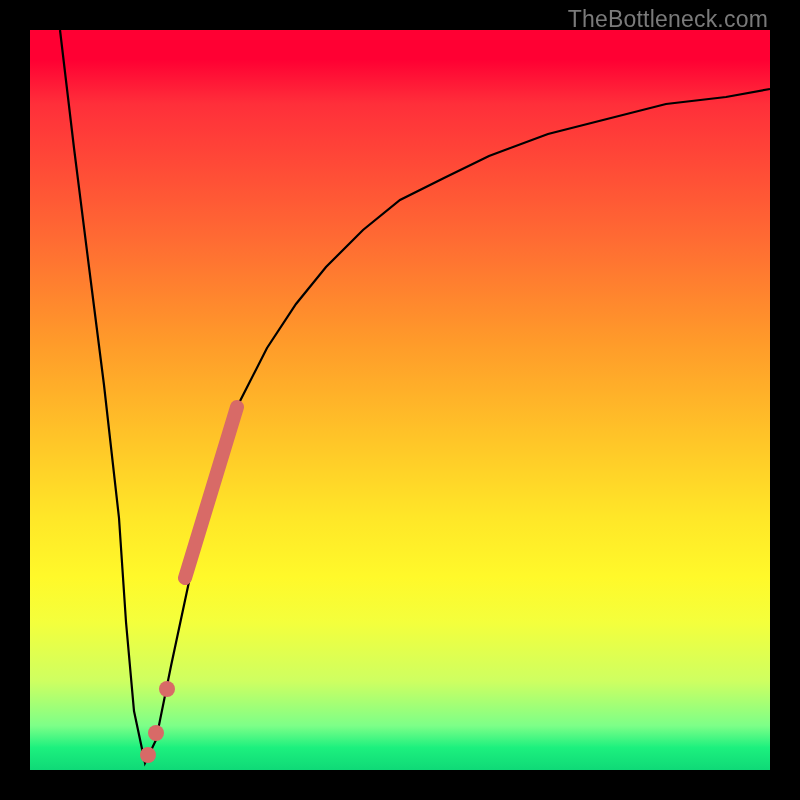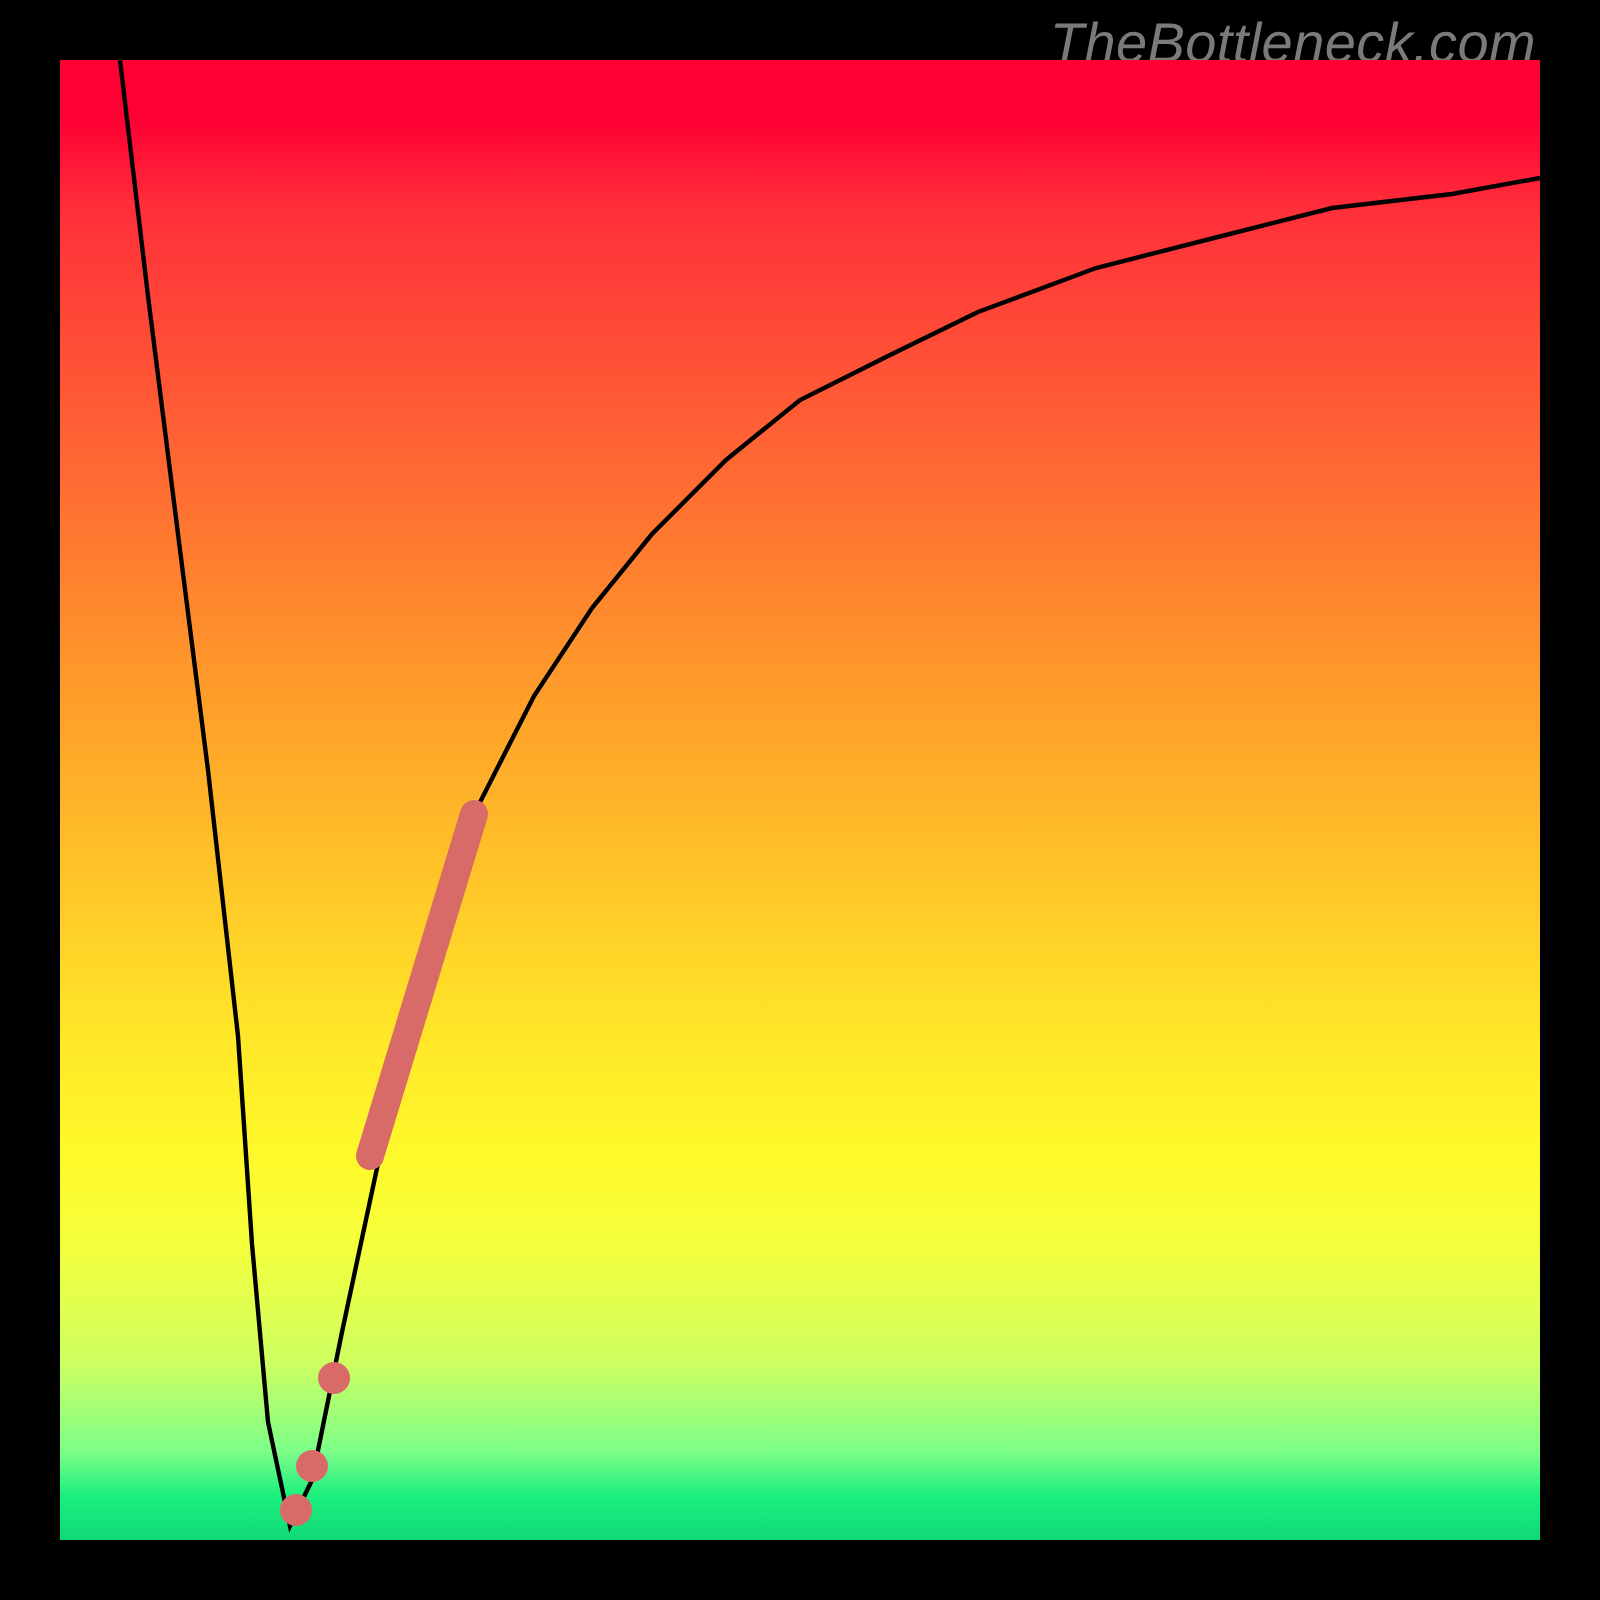--- a/index.html
+++ b/index.html
@@ -36,24 +36,23 @@
       #7dff88 94%,
       #1cf07e 97%,
       #0fd977 100%
     );
   }
   .watermark {
     position: absolute;
     top: 6px;
     right: 32px;
     color: #7a7a7a;
-    font-size: 28px;
+    font-size: 23px;
     letter-spacing: 0.2px;
     font-weight: 400;
-    font-style: italic;
   }
   svg.overlay {
     position: absolute;
     left: 0;
     top: 0;
     width: 740px;
     height: 740px;
     overflow: visible;
   }
   .curve {

